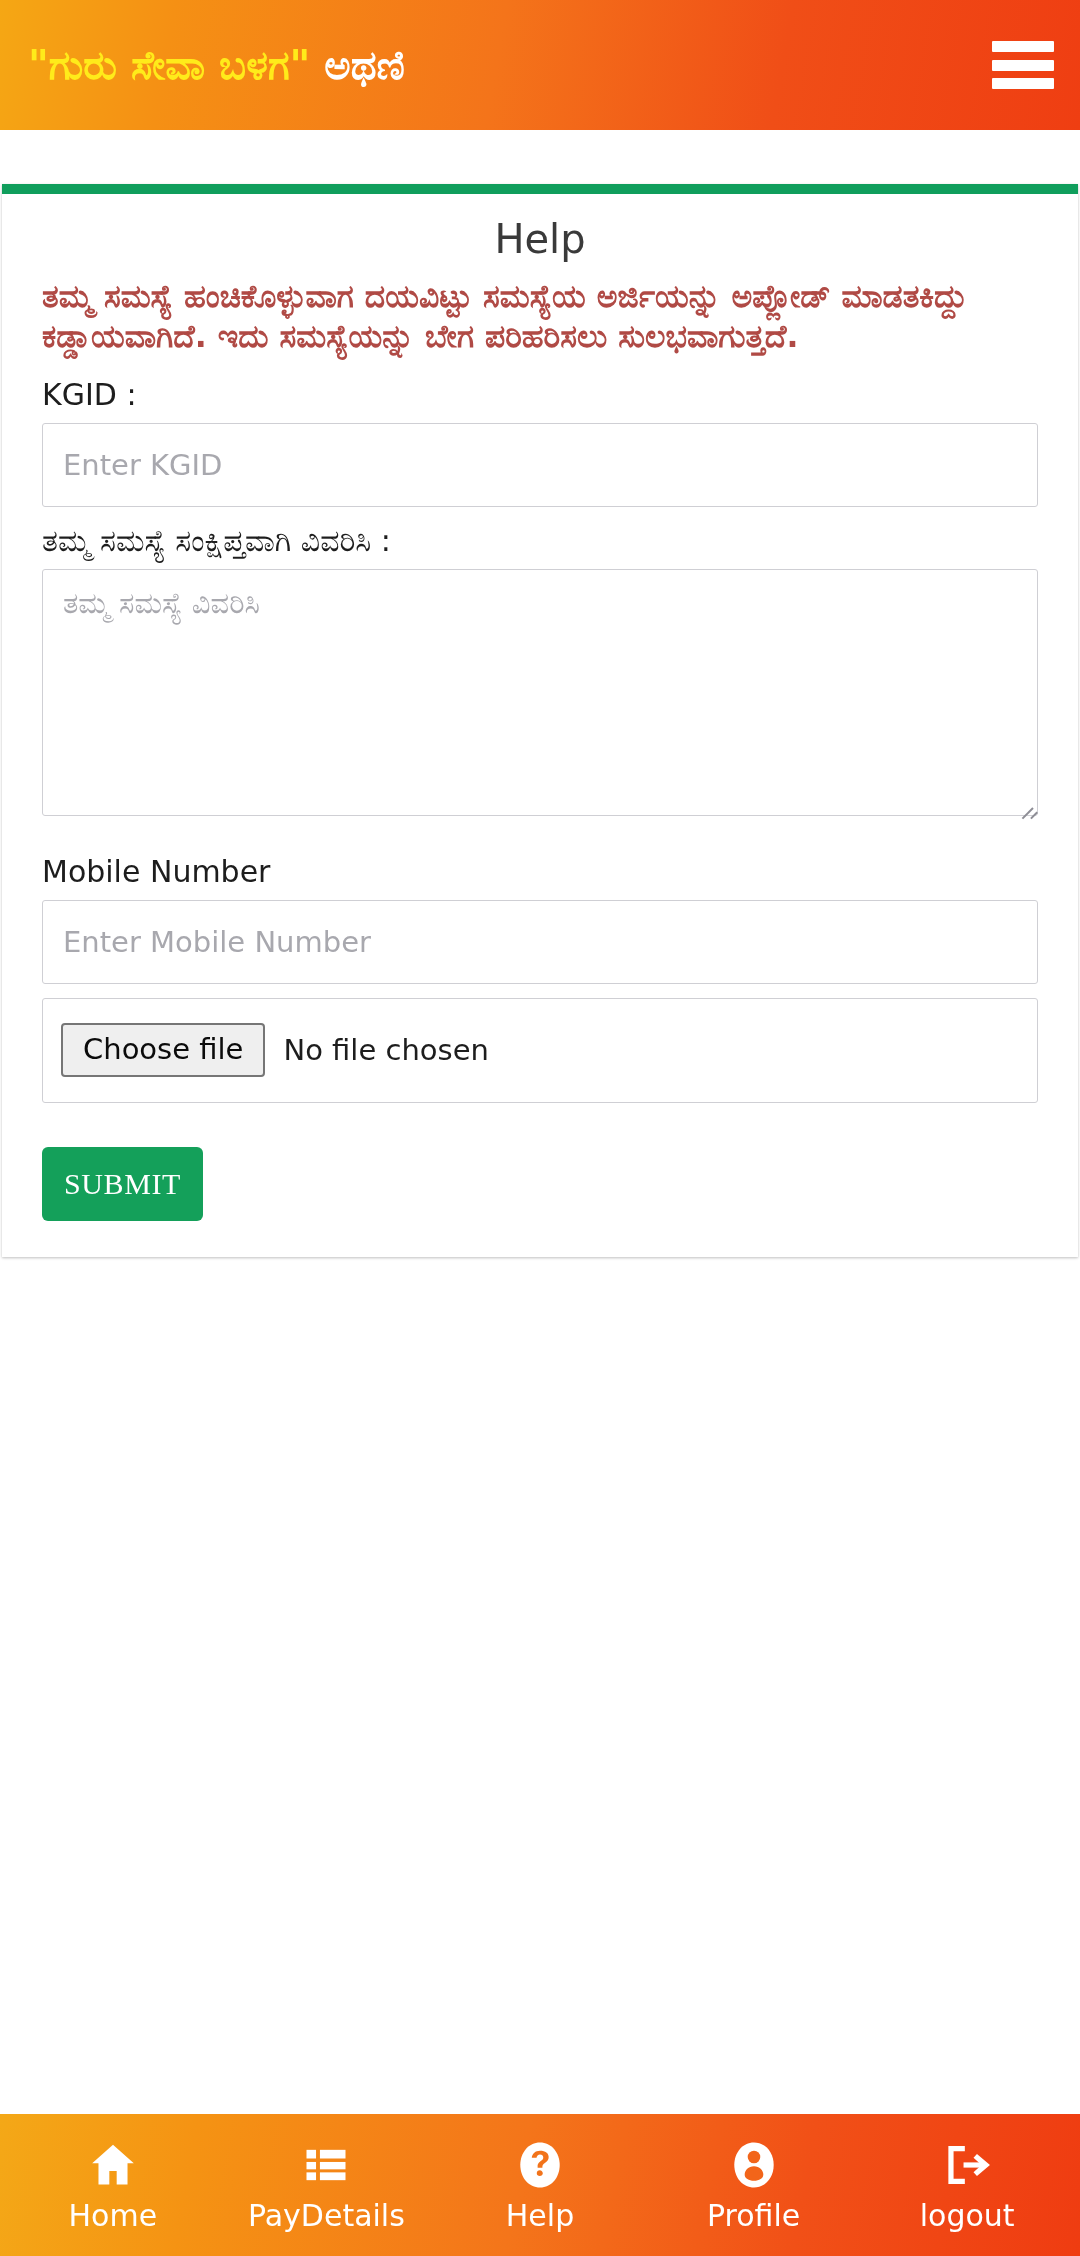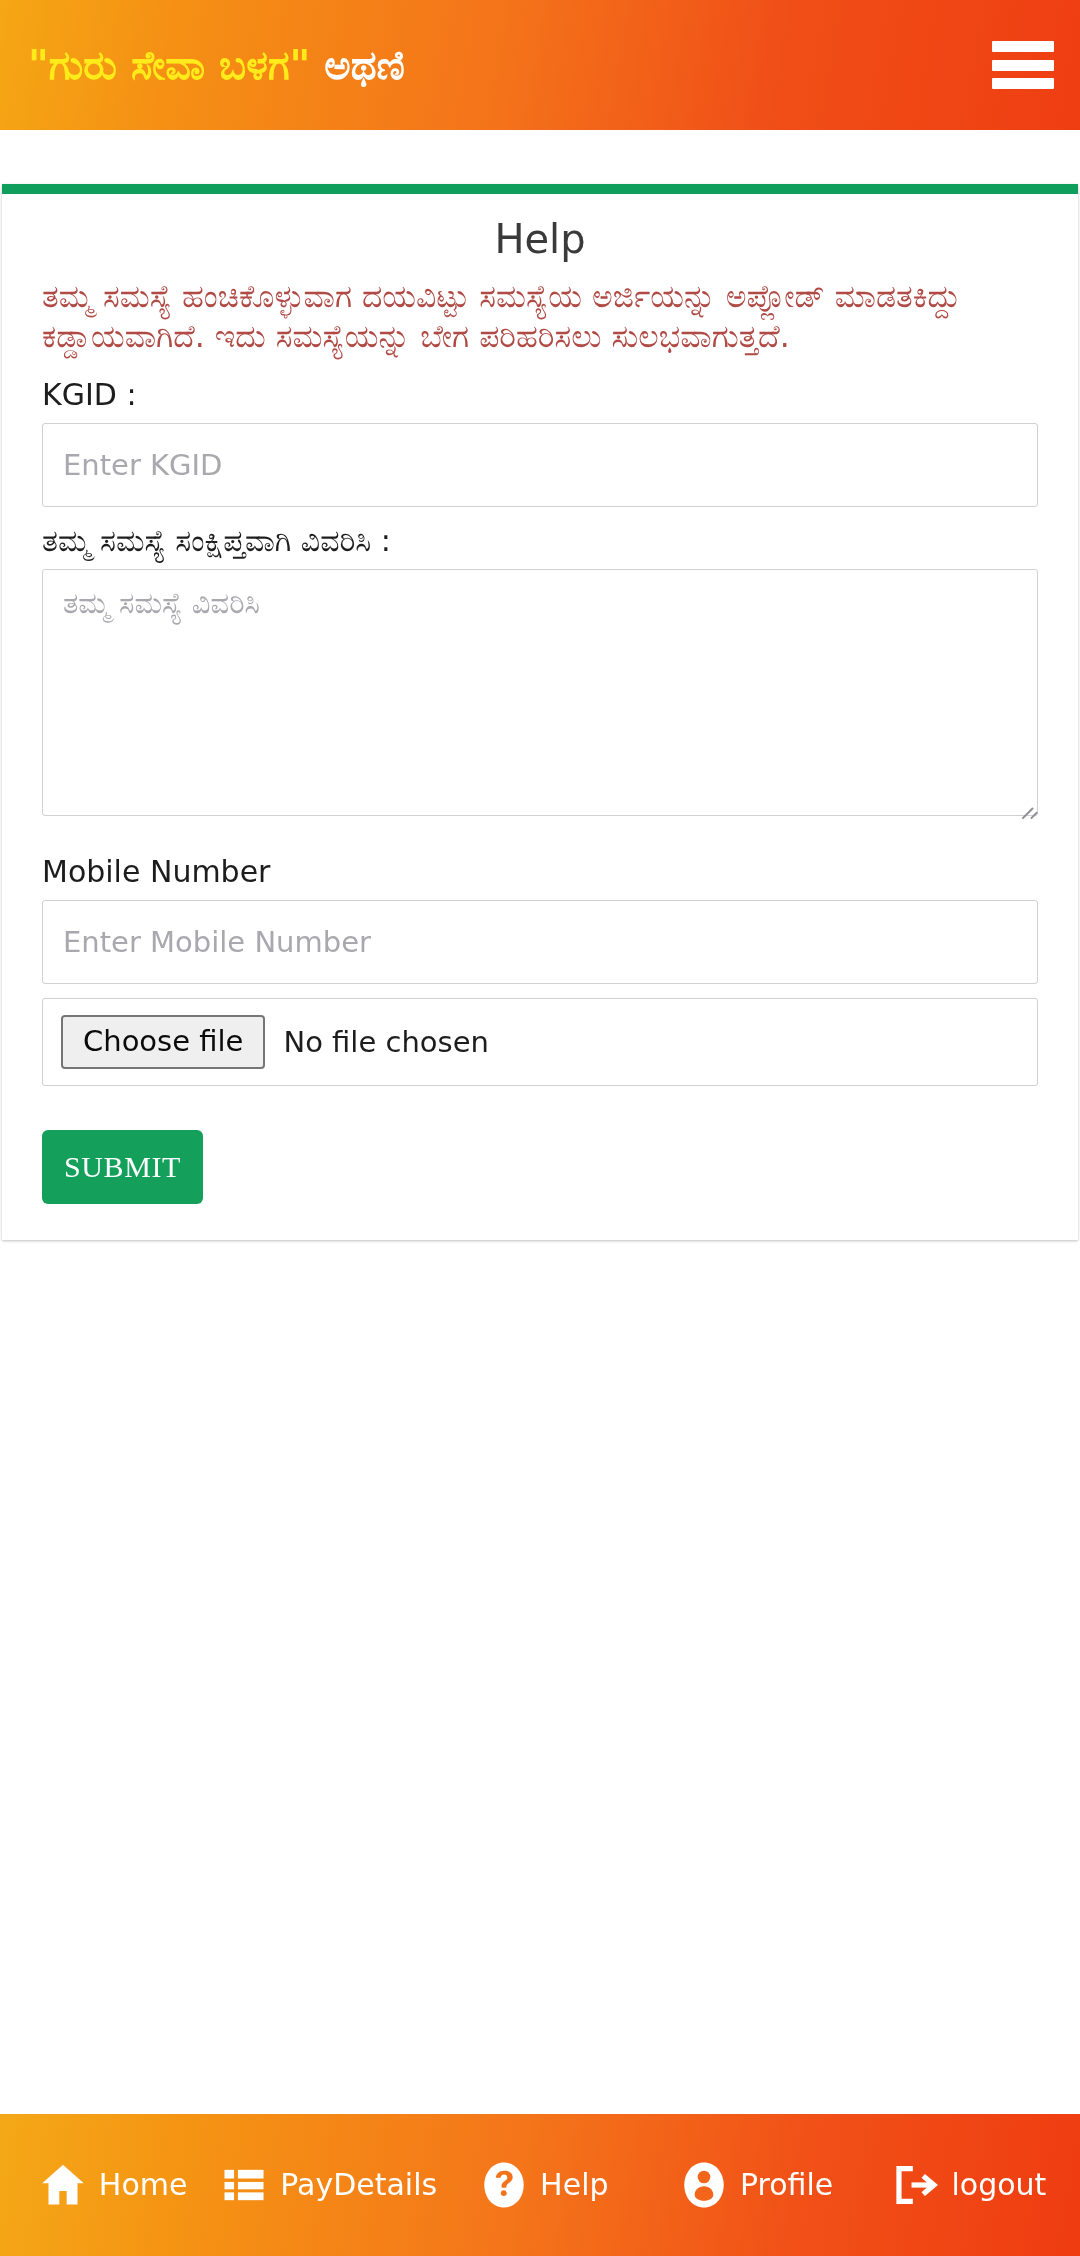--- a/index.html
+++ b/index.html
@@ -78,21 +78,21 @@
     text-align: center;
     font-size: 40px;
     font-weight: 400;
     color: #3a3a3a;
     line-height: 1.25;
     padding-top: 6px;
     padding-bottom: 6px;
   }
   .notice {
     color: #b04a45;
-    font-weight: 400;
+    font-weight: 700;
     font-size: 31.5px;
     line-height: 1.28;
     margin-top: 6px;
     margin-bottom: 20px;
   }
 
   
   .field-label {
     font-size: 30px;
     font-weight: 400;
@@ -147,21 +147,21 @@
   }
   .resize-grip i:nth-child(1){ bottom: 2px; width: 15px; transform: rotate(-45deg); }
   .resize-grip i:nth-child(2){ bottom: 2px; width: 9px;  transform: rotate(-45deg) translateX(0px) translateY(6px); }
 
   .gap-a { height: 30px; }
   .gap-b { height: 14px; }
 
   
   .file-row {
     width: 100%;
-    height: 88px;
+    height: 105px;
     border: 1px solid #cfcfd4;
     border-radius: 3px;
     background: #ffffff;
     display: flex;
     align-items: center;
     padding: 16px 18px;
   }
   .choose-file-btn {
     background: #efefef;
     border: 2px solid #767676;
@@ -200,21 +200,21 @@
     height: 142px;
     background: linear-gradient(100deg, #f4a817 0%, #f59313 18%, #f4751a 48%, #f15017 74%, #ef3c11 100%);
     display: flex;
     align-items: center;
     justify-content: space-around;
     padding: 0 6px;
   }
   .navitem {
     flex: 1;
     display: flex;
-    flex-direction: row;
+    flex-direction: column;
     align-items: center;
     justify-content: center;
     gap: 10px;
     cursor: pointer;
     color: #ffffff;
   }
   .navicon { width: 52px; height: 52px; display: block; }
   .navicon svg { width: 52px; height: 52px; display: block; fill: #ffffff; }
   .navlabel {
     font-size: 30px;

